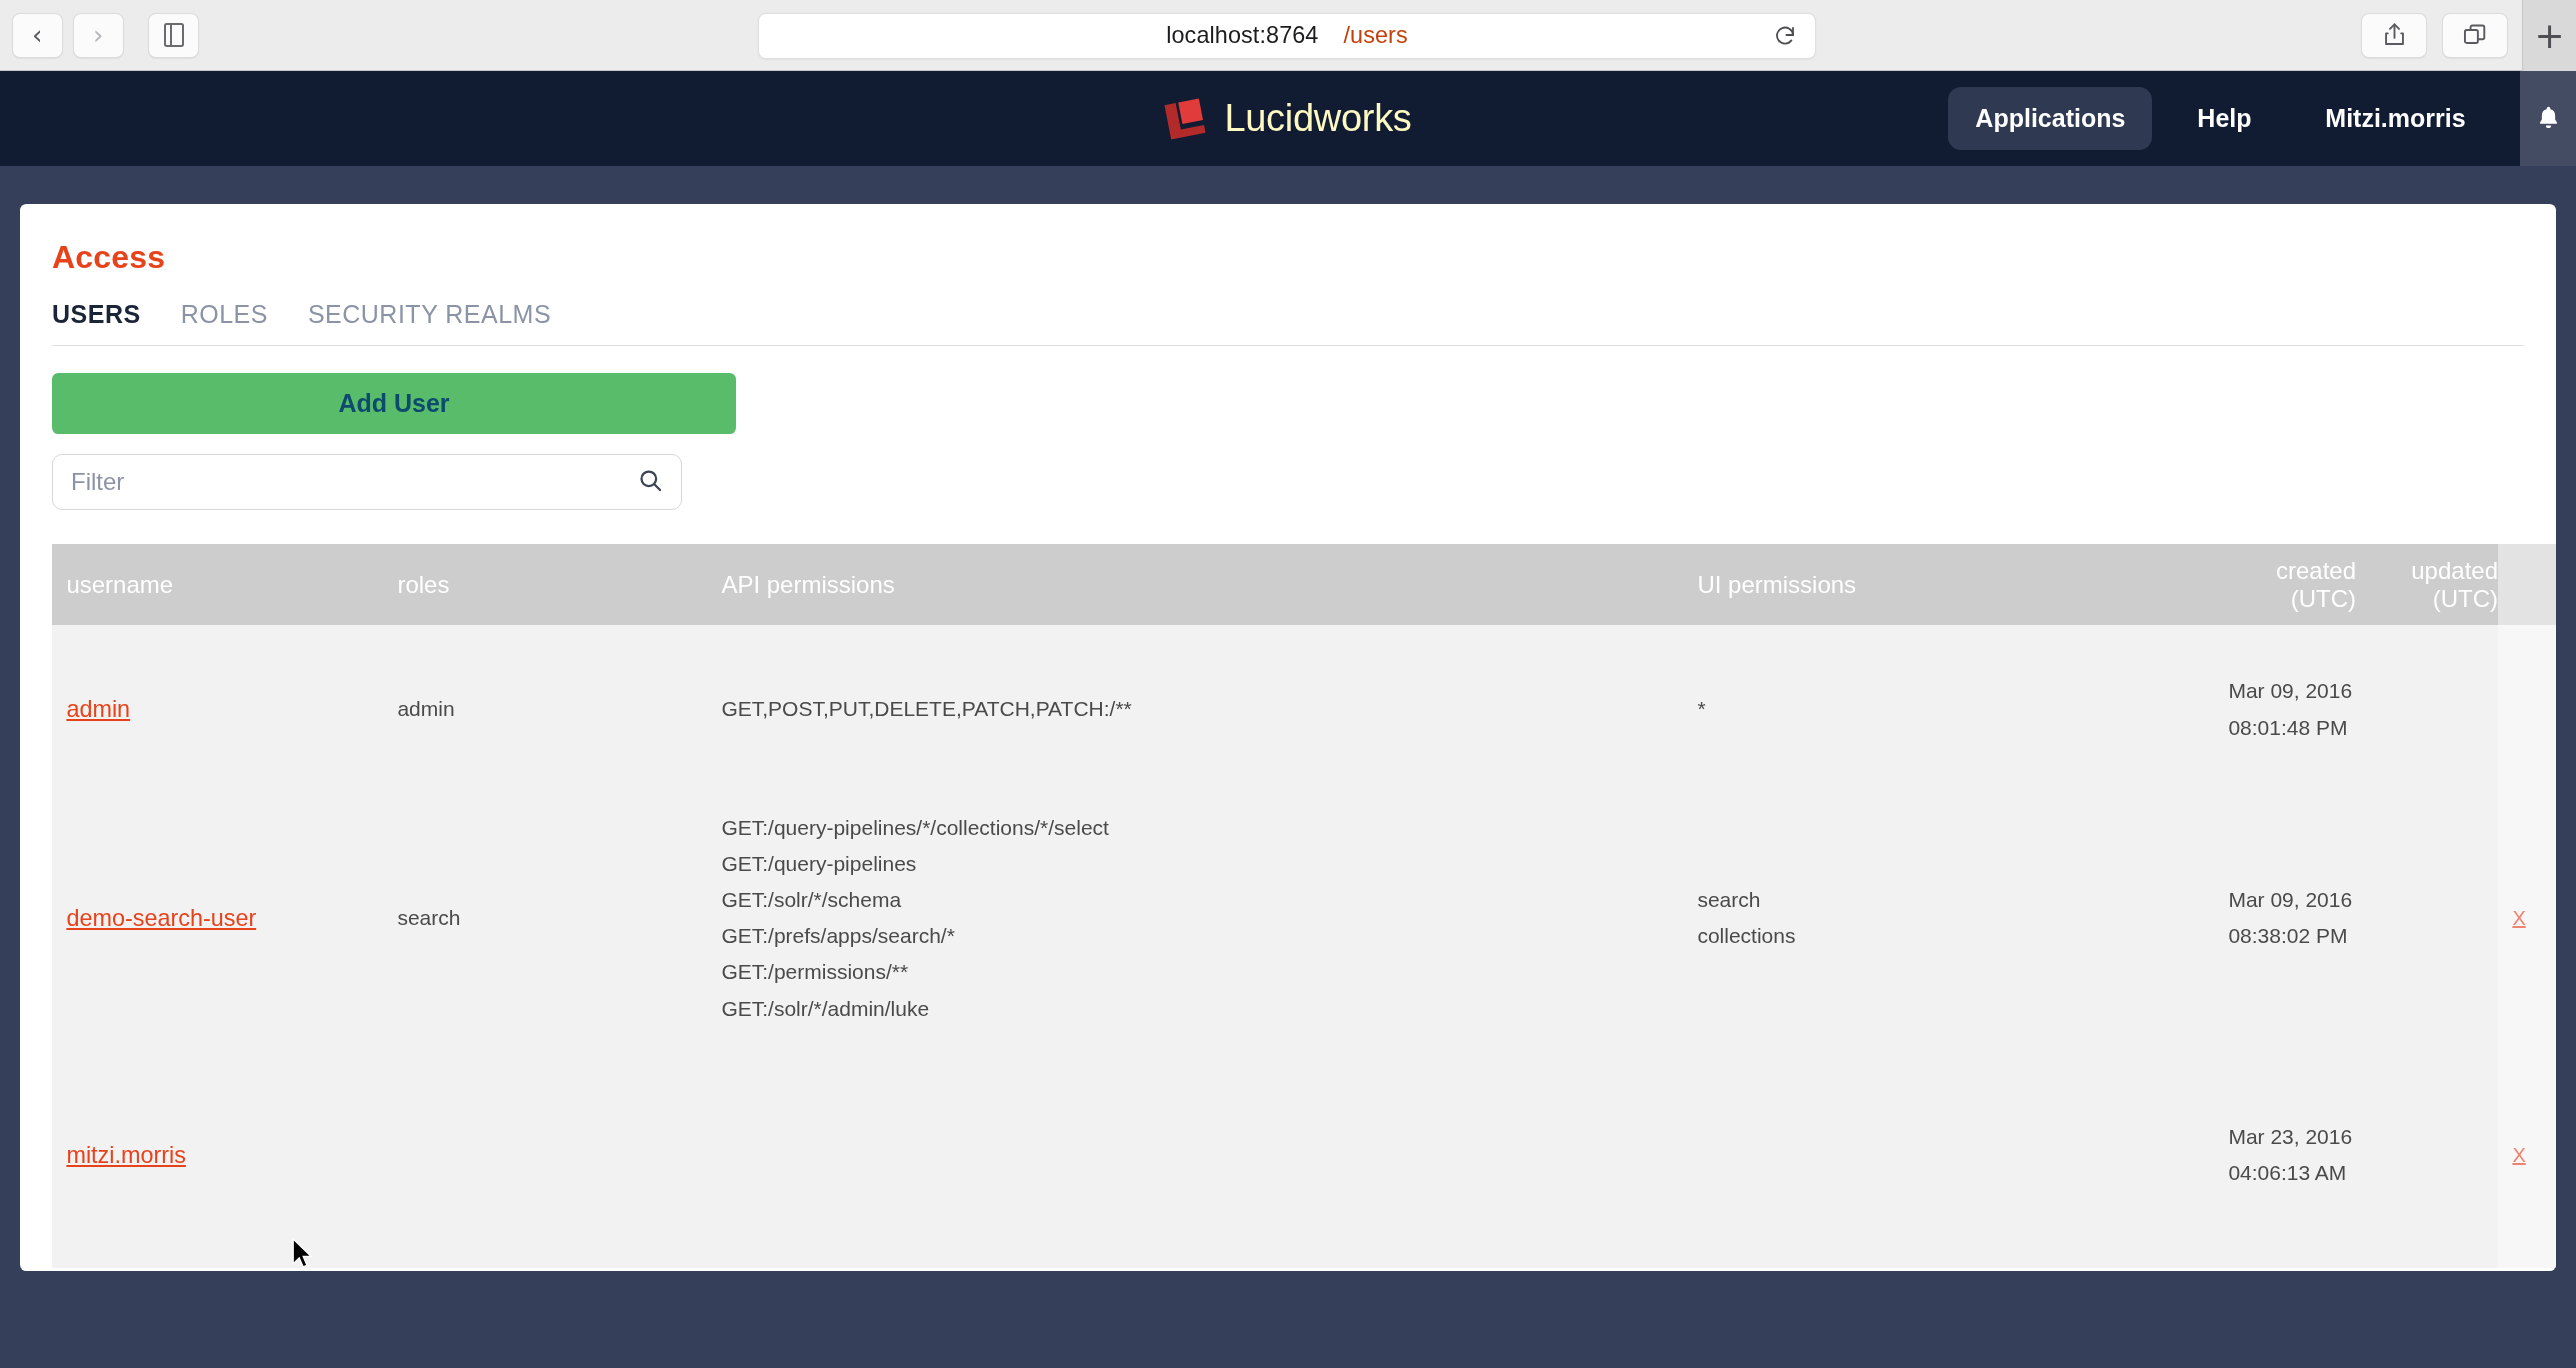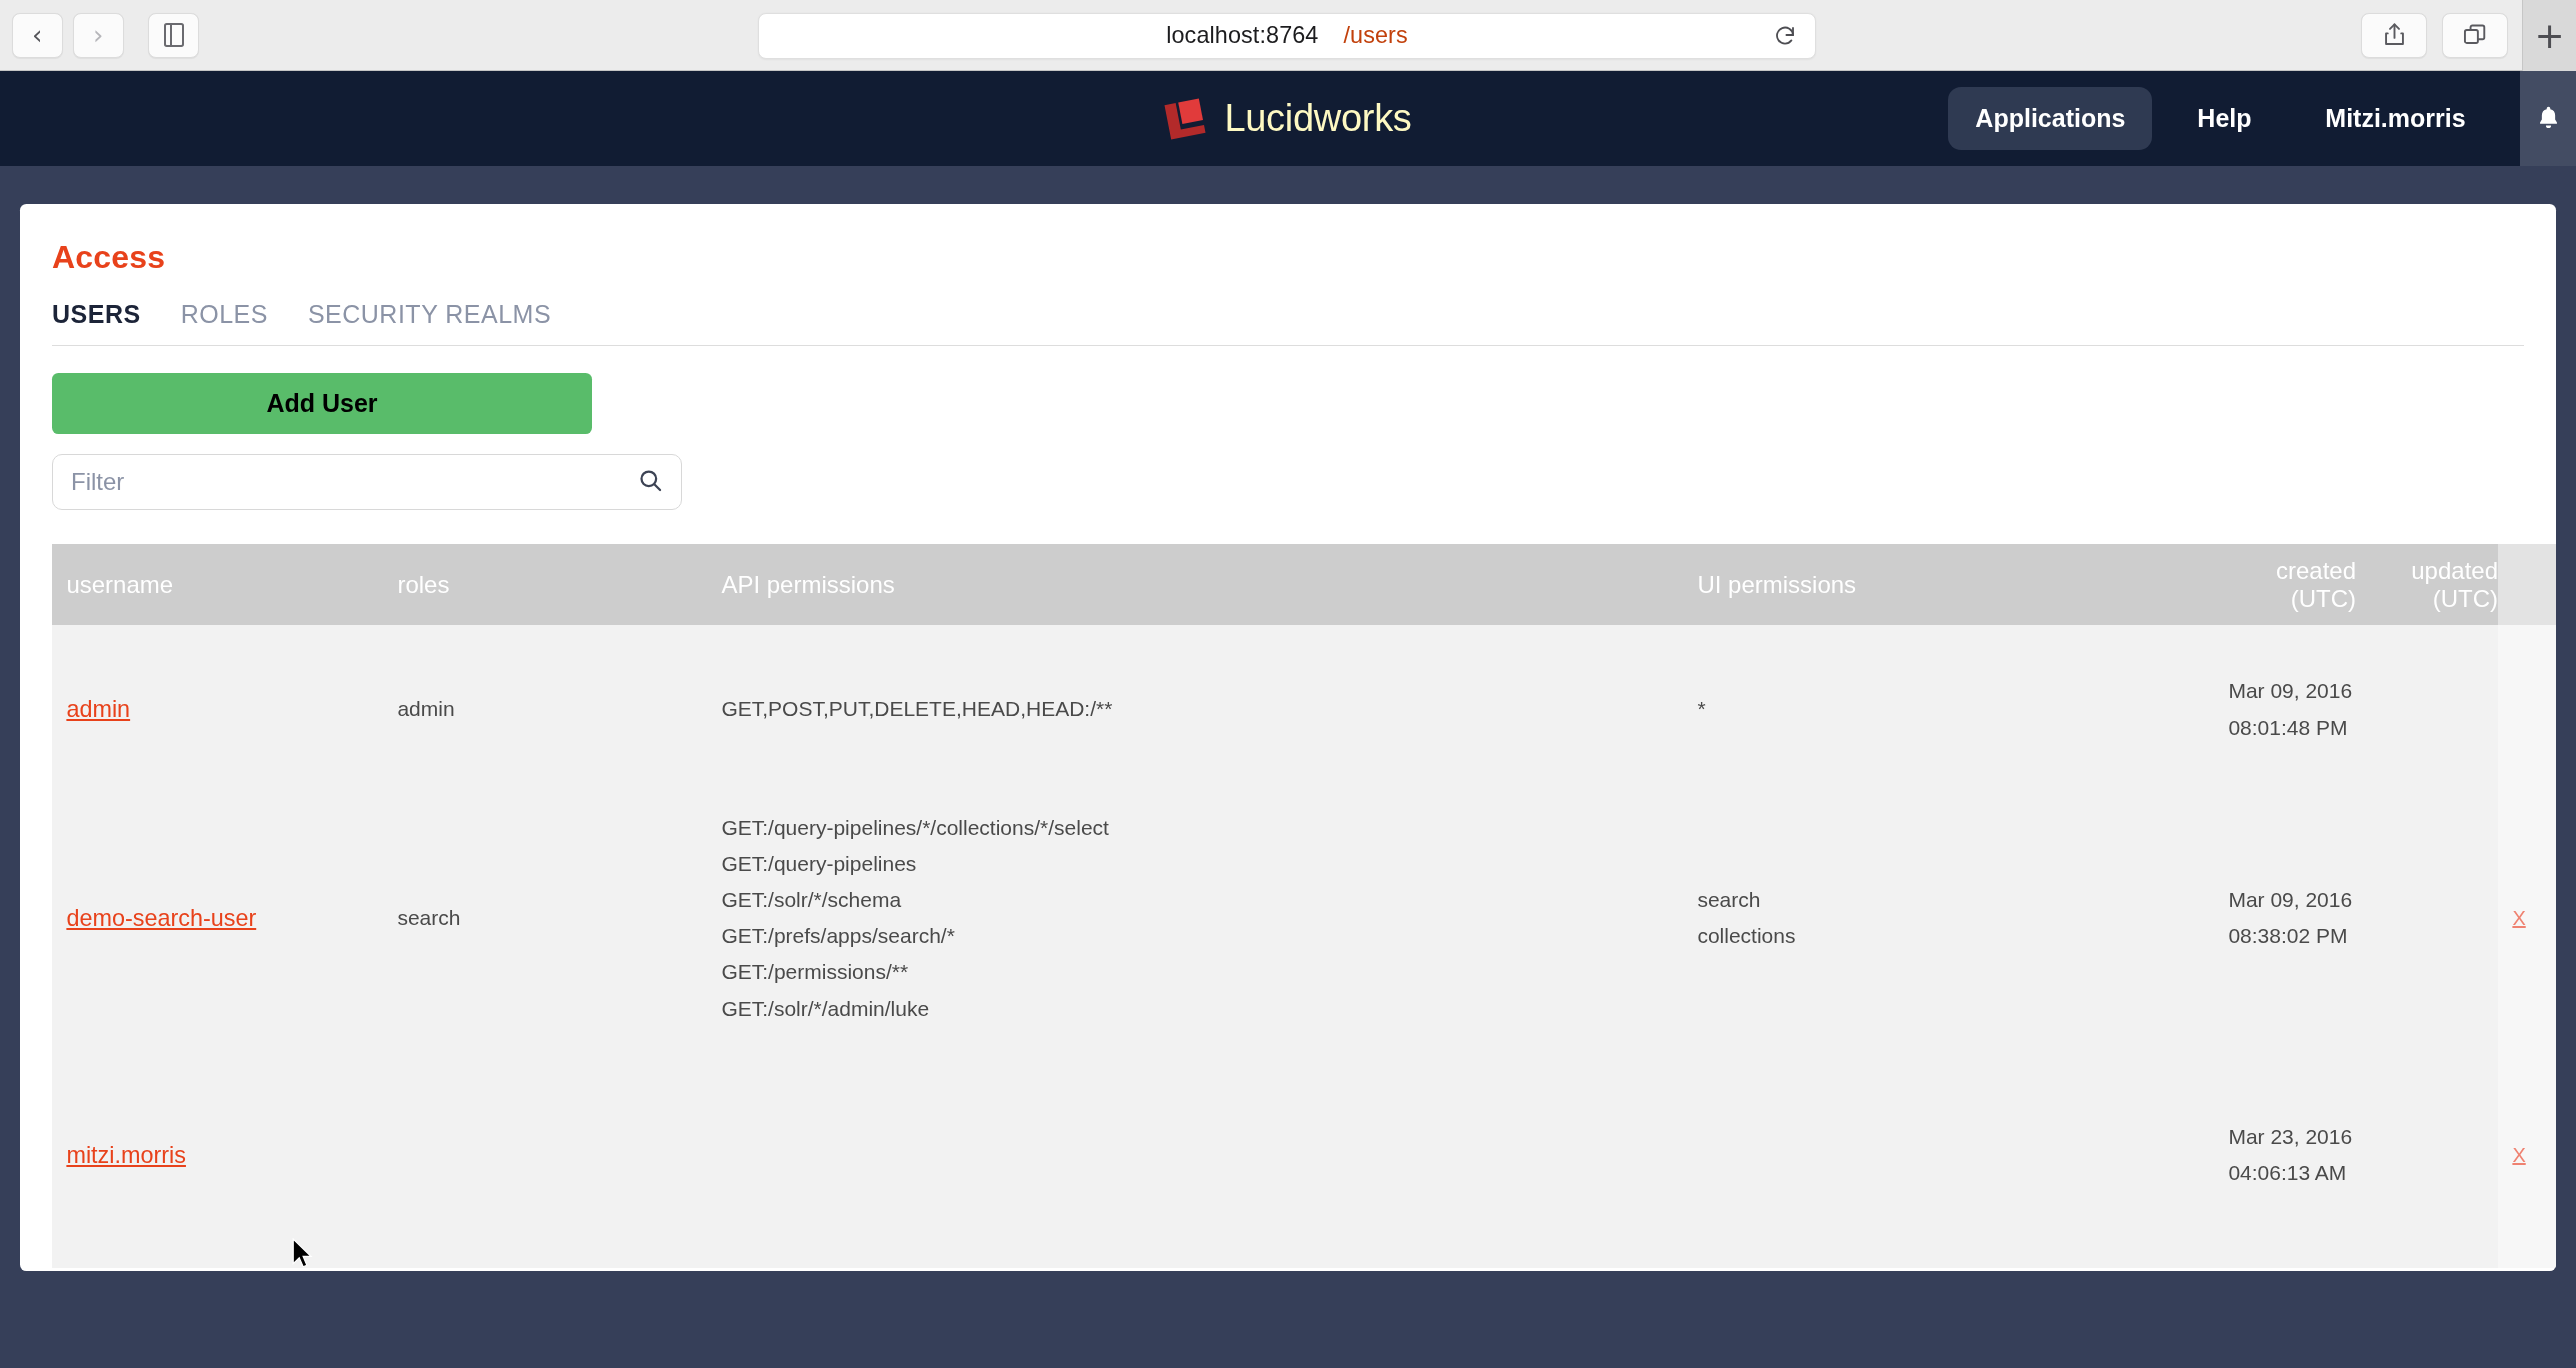--- a/index.html
+++ b/index.html
@@ -221,26 +221,26 @@
   }
   .tab {
     font-size: 25px;
     color: #8b93a6;
     letter-spacing: 0.5px;
   }
   .tab.active { color: #1c2438; font-weight: bold; }
 
   .controls { padding-top: 27px; }
   .add-user-btn {
-    width: 540px;
+    width: 684px;
     height: 61px;
     background: #59bc6a;
     border: none;
     border-radius: 6.3px;
-    color: #000000;
+    color: #0c4a6e;
     font-size: 25px;
     font-weight: bold;
     font-family: "Liberation Sans", sans-serif;
     display: flex;
     align-items: center;
     justify-content: center;
   }
   .filter-wrap {
     position: relative;
     width: 630px;
@@ -467,21 +467,21 @@
             <th class="c-scroll"></th>
           </tr>
         </thead>
         <tbody>
 
           <tr class="row-admin">
             <td>
               <a class="user-link" href="#">admin</a>
             </td>
             <td>admin</td>
-            <td class="date-cell">GET,POST,PUT,DELETE,HEAD,HEAD:/**</td>
+            <td class="date-cell">GET,POST,PUT,DELETE,PATCH,PATCH:/**</td>
             <td class="date-cell">*</td>
             <td class="date-cell">Mar 09, 2016 08:01:48 PM</td>
             <td class="date-cell"></td>
             <td class="c-del"></td>
           </tr>
 
           <tr class="row-demo">
             <td>
               <a class="user-link" href="#">demo-search-user</a>
             </td>

